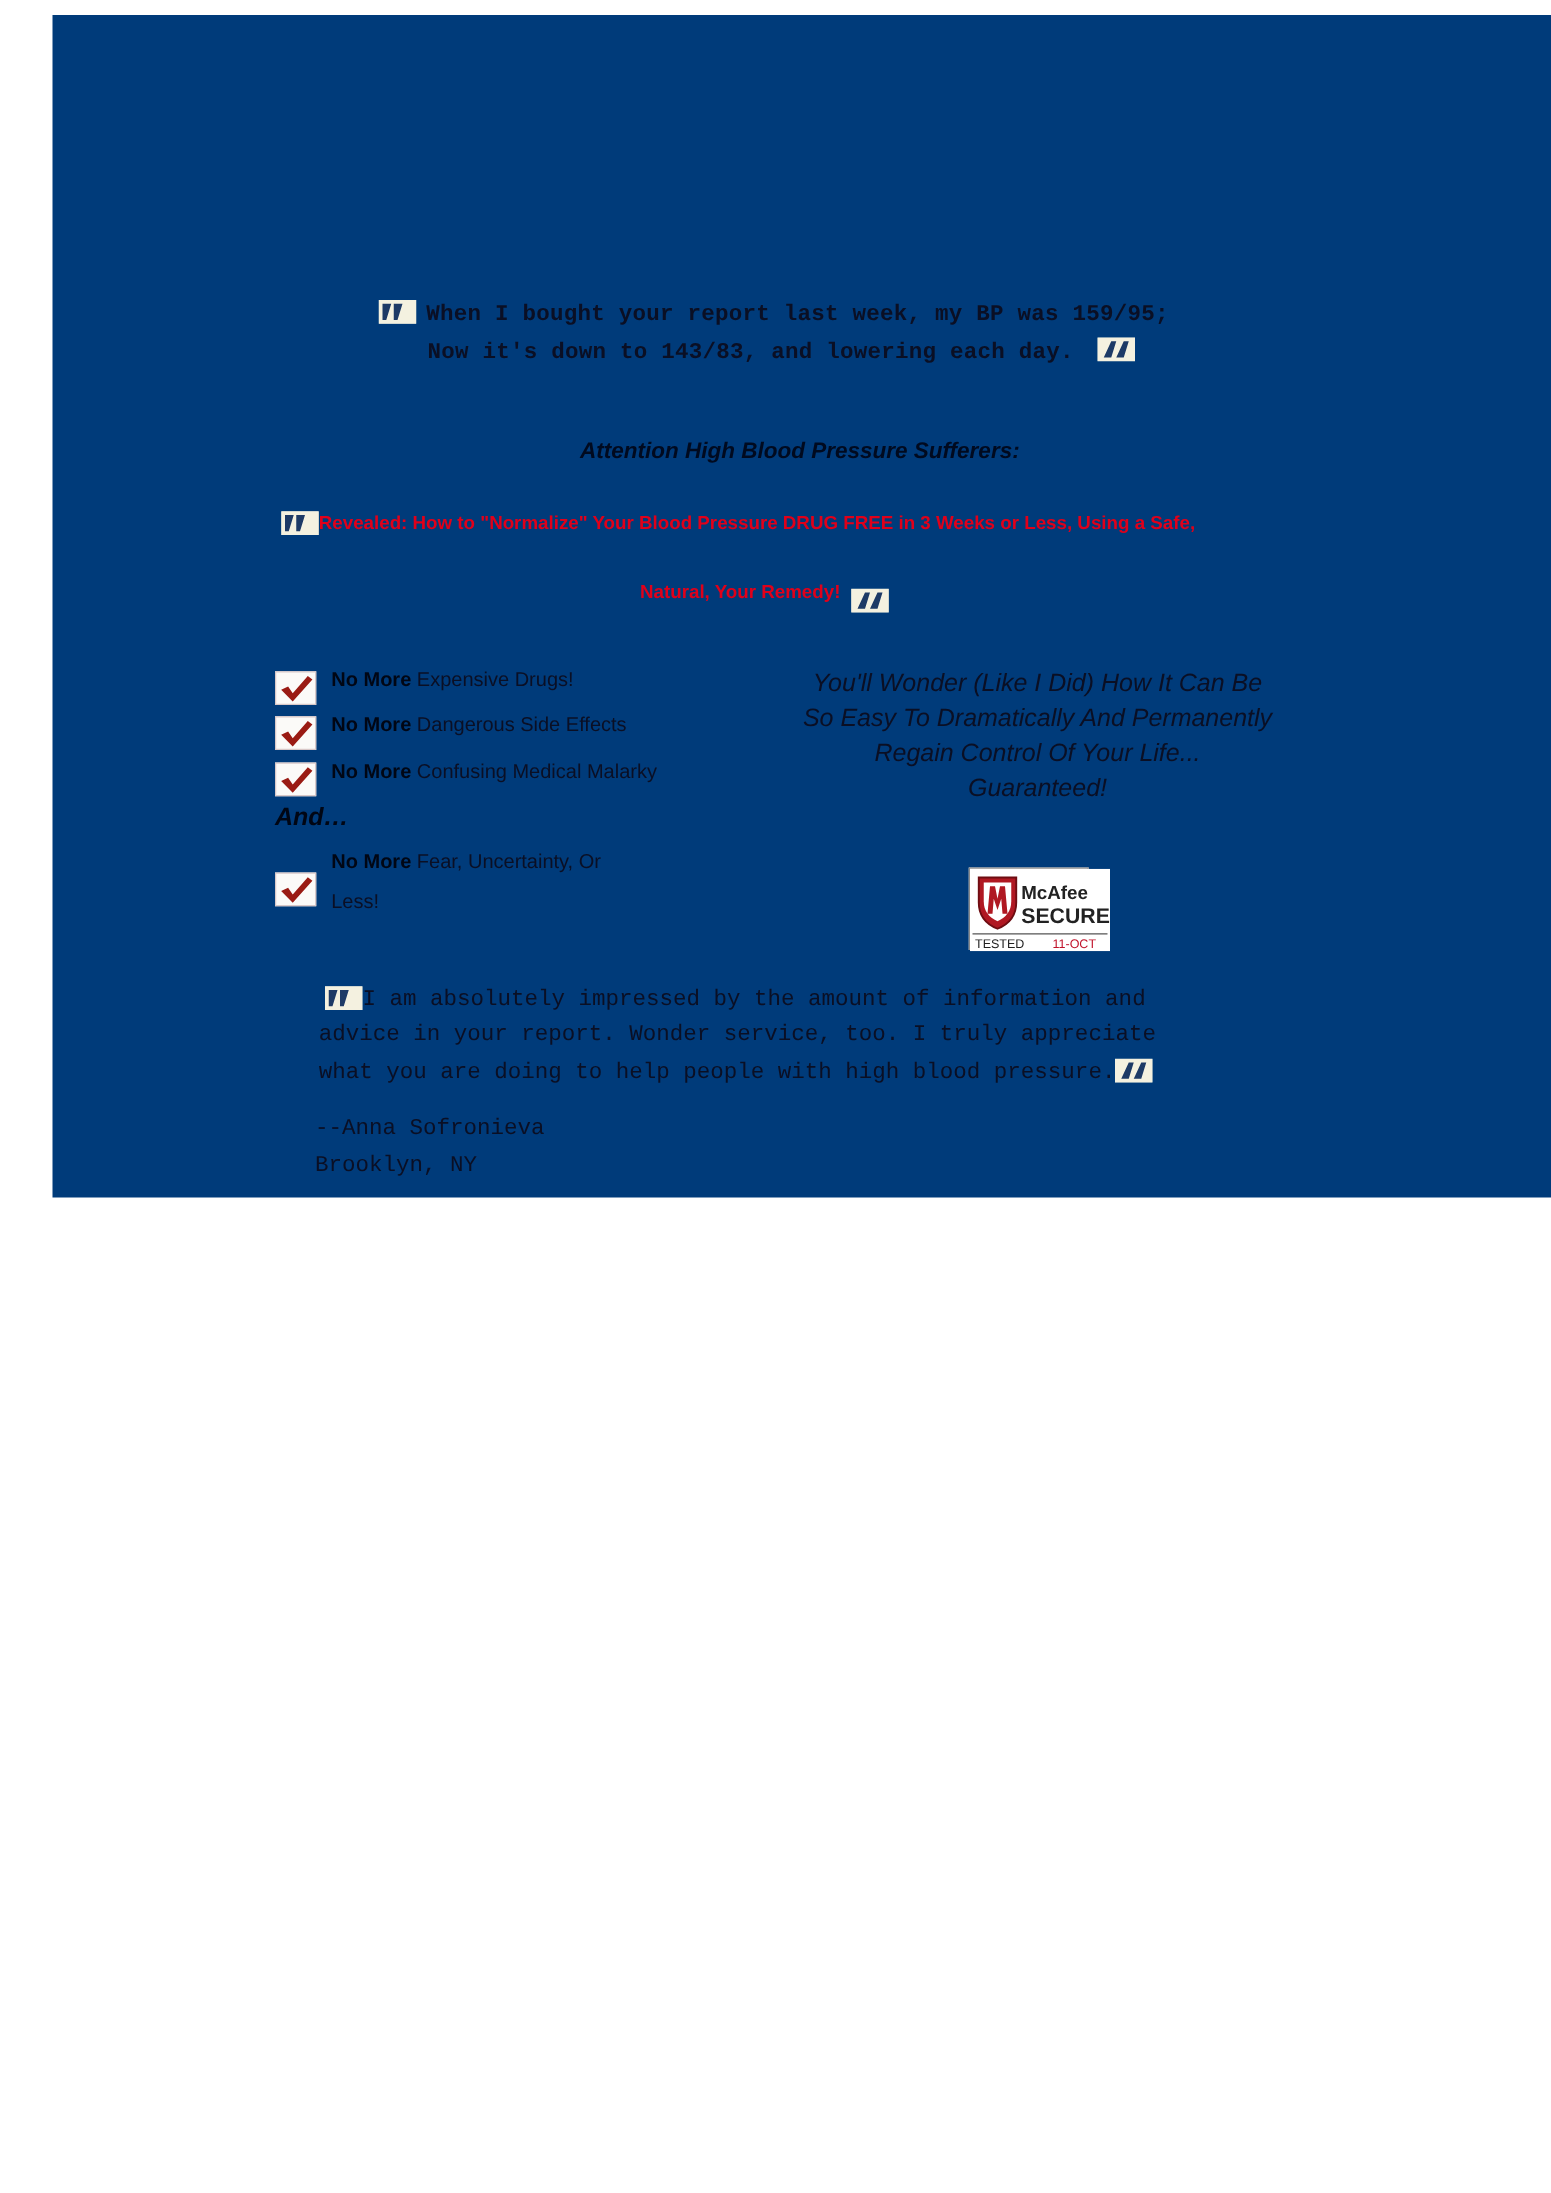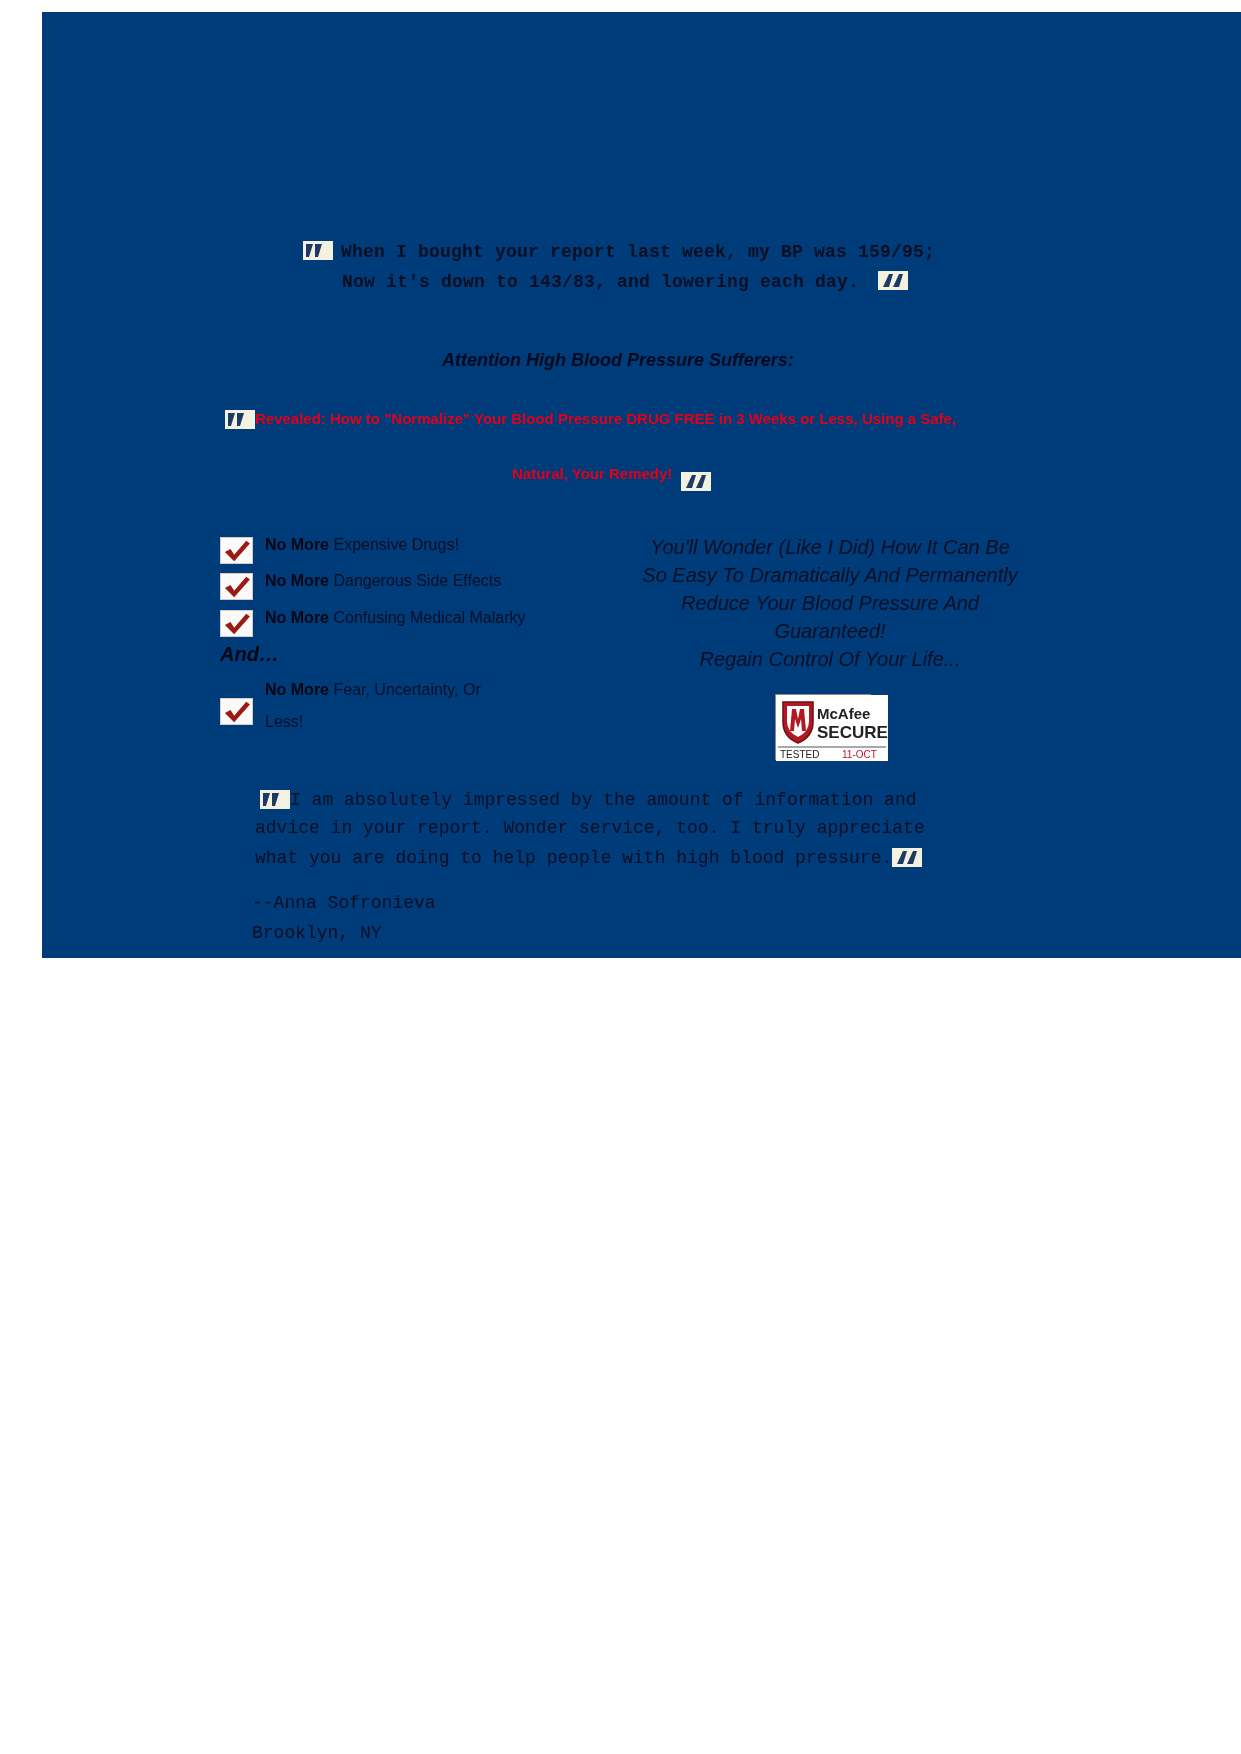--- a/index.html
+++ b/index.html
@@ -3,21 +3,21 @@
 <meta charset="utf-8">
 <style>
   html, body { margin:0; padding:0; background:#ffffff; }
   body { width:1241px; height:1754px; position:relative; overflow:hidden; font-family:"Liberation Sans", sans-serif; }
   .panel { position:absolute; left:42px; top:12px; width:1199px; height:946px; background:#003b7a; }
   .abs { position:absolute; white-space:nowrap; }
   .mono { font-family:"Liberation Mono", monospace; color:#0a0f24; }
   .qimg { display:inline-block; position:relative; width:30px; height:19px; background:#f4f1e0; vertical-align:middle; overflow:hidden; }
   .qimg svg { display:block; width:100%; height:100%; }
   .t1 { font-size:18px; font-weight:bold; letter-spacing:0.2px; }
-  .attention { font-size:18px; font-weight:bold; font-style:italic; color:#000a1f; }
+  .attention { font-size:18px; font-weight:bold; font-style:italic; color:#000a1f;margin-left:22px; }
   .red { color:#e0001a; font-weight:bold; font-size:15px; }
   .check { position:absolute; width:33px; height:27px; background:#fbfaf8; border:1px solid #d9c8c8; box-sizing:border-box; }
   .check svg { display:block; width:100%; height:100%; }
   .item { font-size:16px; color:#0a0f24; }
   .item b { color:#000614; }
   .and { font-size:20px; font-weight:bold; font-style:italic; color:#000614; }
   .pitch { position:absolute; left:600px; width:460px; text-align:center; font-size:20px; font-style:italic; color:#0a0f24; line-height:28px; }
   .badge { position:absolute; left:775px; top:694px; width:96px; height:66px; background:#ffffff; border:1px solid #8a8a8a; box-sizing:border-box; }
   .t2 { font-size:18px; }
 </style>
@@ -99,23 +99,22 @@
     </svg>
 </div>
 <div class="abs item" style="left:265px; top:681px;">
   <b>No More</b> <span>Fear, Uncertainty, Or</span>
 </div>
 <div class="abs item" style="left:265px; top:713px;">Less!</div>
 
 <div class="pitch" style="top:533px;">
   <div>You'll Wonder (Like I Did) How It Can Be</div>
   <div>So Easy To Dramatically And Permanently</div>
-  <div>Reduce Your Blood Pressure And</div>
+  <div>Regain Control Of Your Life...</div>
   <div>Guaranteed!</div>
-  <div>Regain Control Of Your Life...</div>
 </div>
 
 <div class="badge">
   <svg viewBox="0 0 112 66" width="112" height="66">
     <rect x="0" y="0" width="112" height="66" fill="#ffffff"></rect>
     <path d="M7 7 H37 V27 Q37 42 22 48 Q7 42 7 27 Z" fill="#b01822" stroke="#6e0d12" stroke-width="1.5"></path>
     <path d="M11 11 H33 V26 Q33 37 22 42 Q11 37 11 26 Z" fill="#ffffff"></path>
     <path d="M14 36 L16 14 L20 14 L22 24 L24 14 L28 14 L30 36 L26 36 L25 24 L22 33 L19 24 L18 36 Z" fill="#b01822"></path>
     <text x="41" y="24" font-family="Liberation Sans, sans-serif" font-weight="bold" font-size="15" fill="#222">McAfee</text>
     <text x="41" y="43" font-family="Liberation Sans, sans-serif" font-weight="bold" font-size="17" fill="#222">SECURE</text>

